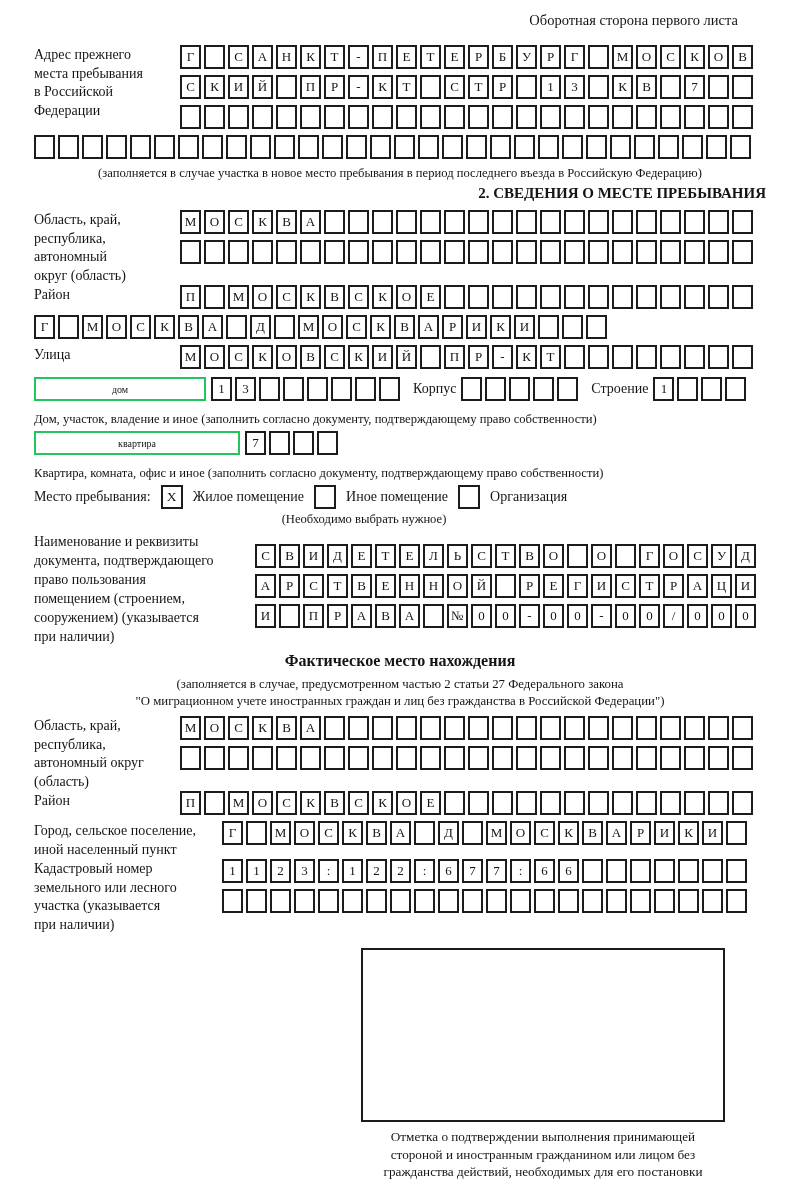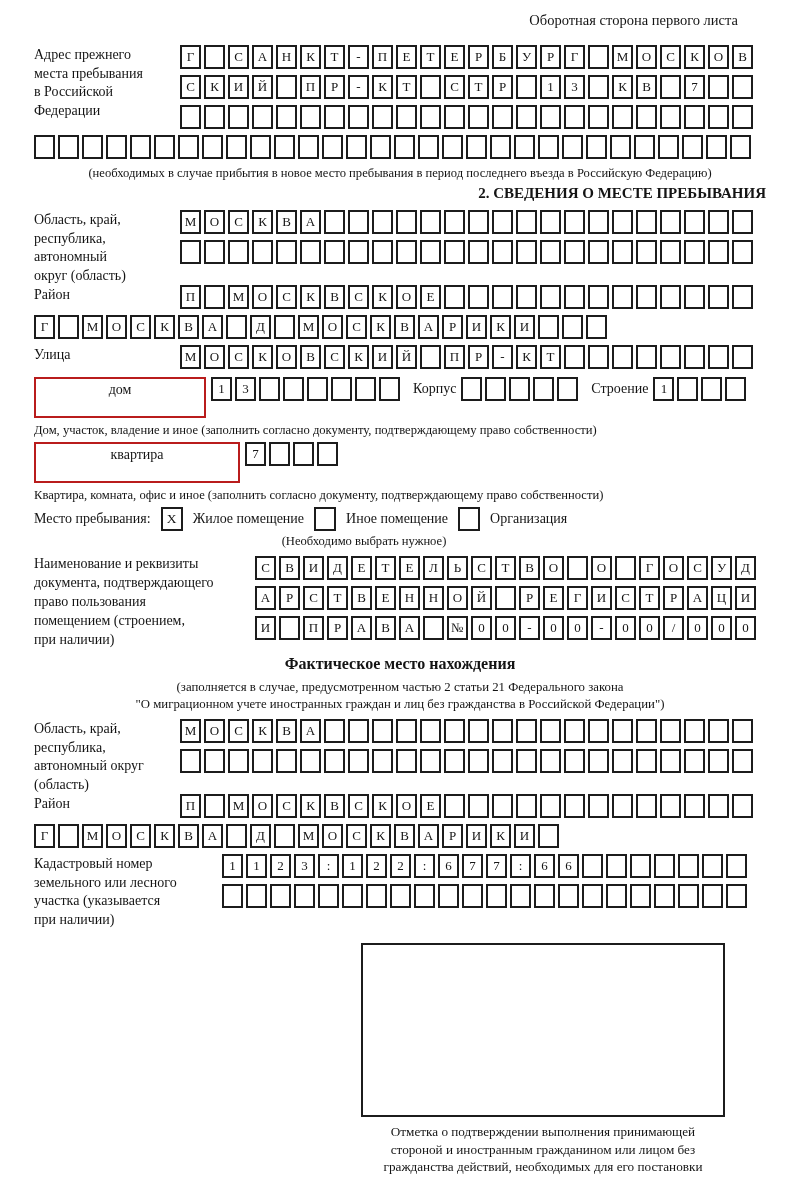--- a/index.html
+++ b/index.html
@@ -18,22 +18,22 @@
   .cell{
     flex:none; width:17px; height:20px; border:2px solid #1c1c1c; margin-right:3px;
     text-align:center; font-size:13px; line-height:20px; font-family:"Liberation Serif", serif;
   }
   .note{ font-size:12.6px; line-height:16px; margin:0 0 4px 0; }
   .center{ text-align:center; }
   .sec-title{ text-align:right; font-weight:bold; font-size:15px; margin:2px 0 8px 0; }
   .sub-title{ text-align:center; font-weight:bold; font-size:16px; margin:6px 0 6px 0; }
   .hrow{ display:flex; align-items:flex-start; margin:2px 0 4px 0; }
   .wide-box{
-    border:2px solid #b91c1c; height:41px; line-height:21px; text-align:center;
-    box-sizing:border-box; flex:none; font-size:14px;
+    border:2px solid #22c55e; height:24px; line-height:21px; text-align:center;
+    box-sizing:border-box; flex:none; font-size:10px;
   }
   .box-dom{ width:172px; margin-right:5px; }
   .box-kv{ width:206px; margin-right:5px; }
   .inline-label{ font-size:14px; line-height:24px; margin:0 5px 0 10px; white-space:nowrap; }
   .stay-row{ display:flex; align-items:center; font-size:14px; margin:4px 0 2px 0; }
   .checkbox{
     display:inline-block; flex:none; width:18px; height:20px; border:2px solid #1c1c1c;
     text-align:center; line-height:20px; font-size:13.5px; margin:0 10px;
   }
   .stay-opt{ white-space:nowrap; }
@@ -163,21 +163,21 @@
       <span class="cell"></span>
       <span class="cell"></span>
       <span class="cell"></span>
       <span class="cell"></span>
       <span class="cell"></span>
       <span class="cell"></span>
       <span class="cell"></span>
       <span class="cell"></span>
       <span class="cell"></span>
     </div>
-  <div class="note center">(необходимых в случае прибытия в новое место пребывания в период последнего въезда в Российскую Федерацию)</div>
+  <div class="note center">(заполняется в случае участка в новое место пребывания в период последнего въезда в Российскую Федерацию)</div>
 
   <div class="sec-title">2. СВЕДЕНИЯ О МЕСТЕ ПРЕБЫВАНИЯ</div>
 
   <div class="frow">
     <div class="flabel">
         <div>Область, край,</div>
         <div>республика,</div>
         <div>автономный</div>
         <div>округ (область)</div>
       </div>
@@ -383,20 +383,21 @@
     <span class="stay-opt">Организация</span>
   </div>
   <div class="note" style="text-align:center; width:660px;">(Необходимо выбрать нужное)</div>
 
   <div class="frow doc-block">
     <div class="flabel-doc">
         <div>Наименование и реквизиты</div>
         <div>документа, подтверждающего</div>
         <div>право пользования</div>
         <div>помещением (строением,</div>
+        <div>сооружением) (указывается</div>
         <div>при наличии)</div>
       </div>
     <div class="rows">
       <div class="cells">
           <span class="cell">С</span>
           <span class="cell">В</span>
           <span class="cell">И</span>
           <span class="cell">Д</span>
           <span class="cell">Е</span>
           <span class="cell">Т</span>
@@ -460,21 +461,21 @@
           <span class="cell">/</span>
           <span class="cell">0</span>
           <span class="cell">0</span>
           <span class="cell">0</span>
         </div>
     </div>
   </div>
 
   <div class="sub-title">Фактическое место нахождения</div>
   <div class="fact-note">
-      <div>(заполняется в случае, предусмотренном частью 2 статьи 21 Федерального закона</div>
+      <div>(заполняется в случае, предусмотренном частью 2 статьи 27 Федерального закона</div>
       <div>"О миграционном учете иностранных граждан и лиц без гражданства в Российской Федерации")</div>
     </div>
 
   <div class="frow">
     <div class="flabel">
         <div>Область, край,</div>
         <div>республика,</div>
         <div>автономный округ</div>
         <div>(область)</div>
       </div>
@@ -560,20 +561,24 @@
           <span class="cell"></span>
           <span class="cell"></span>
           <span class="cell"></span>
           <span class="cell"></span>
           <span class="cell"></span>
         </div>
     </div>
   </div>
 
   <div class="frow">
+    <div class="flabel-wide">
+        <div>Город, сельское поселение,</div>
+        <div>иной населенный пункт</div>
+      </div>
     <div class="rows">
       <div class="cells">
           <span class="cell">Г</span>
           <span class="cell"></span>
           <span class="cell">М</span>
           <span class="cell">О</span>
           <span class="cell">С</span>
           <span class="cell">К</span>
           <span class="cell">В</span>
           <span class="cell">А</span>

